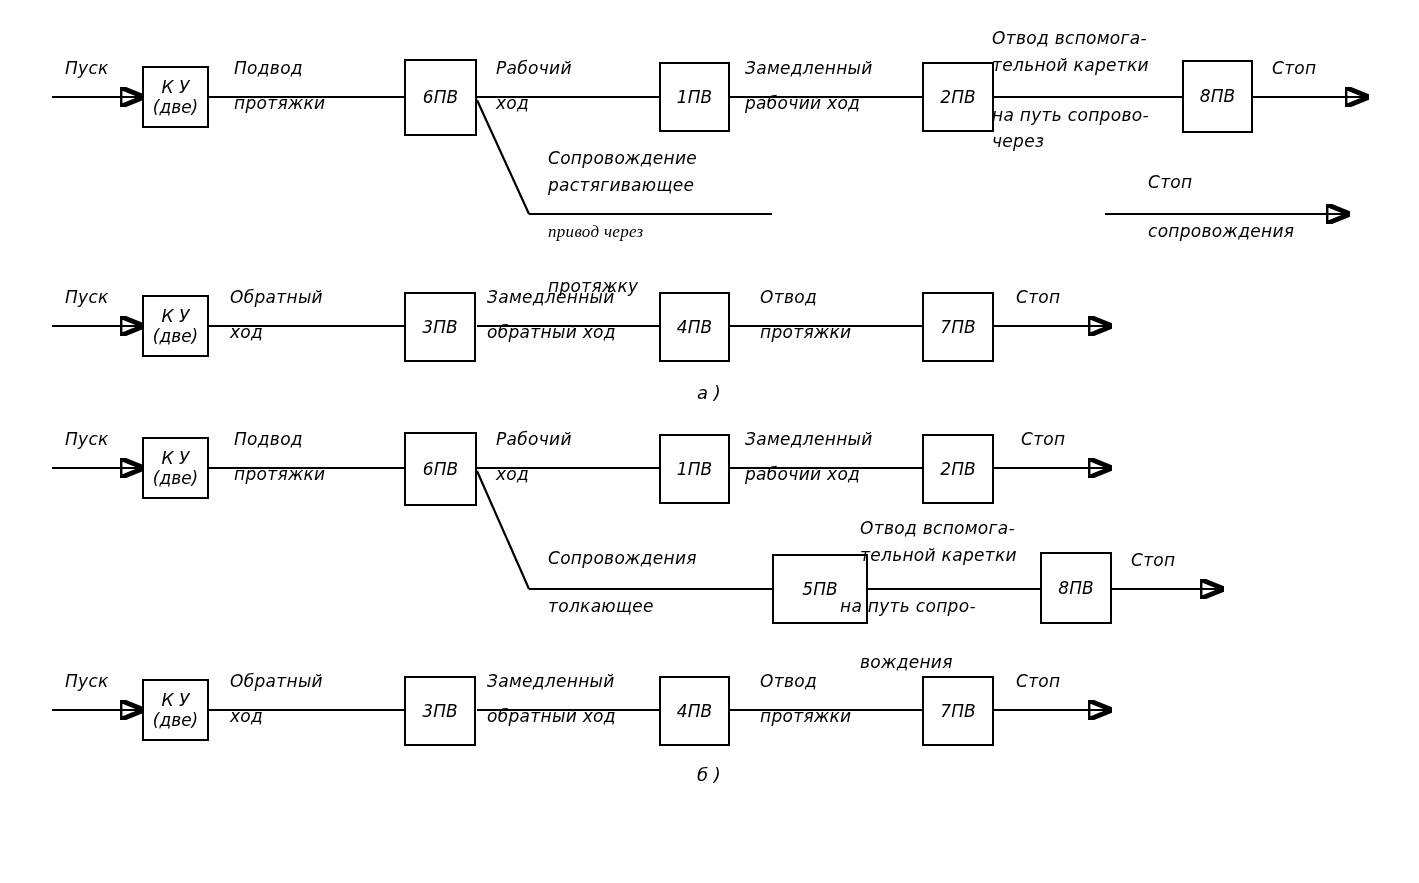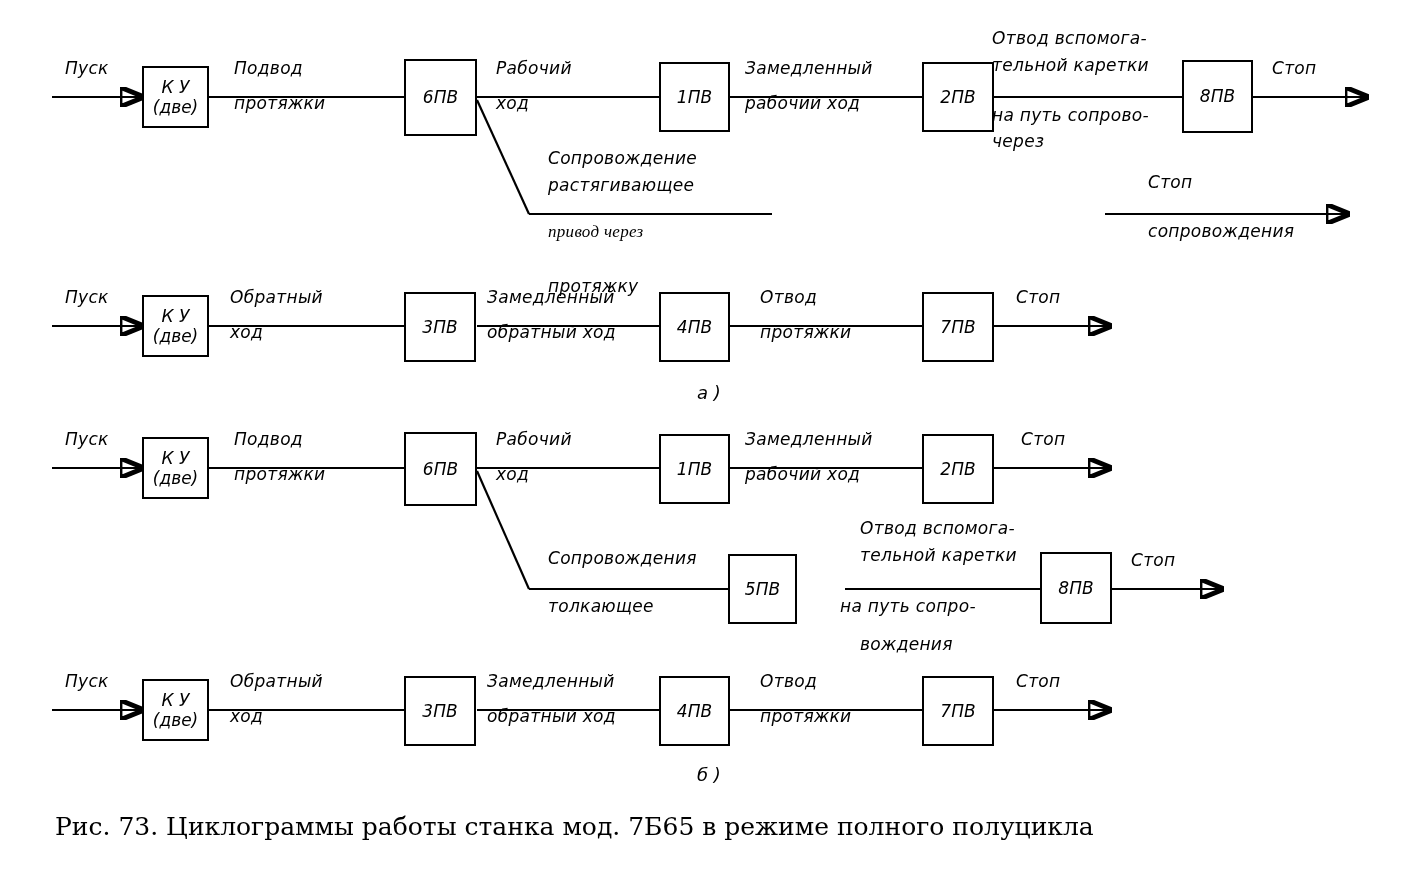--- a/index.html
+++ b/index.html
@@ -224,28 +224,28 @@
 
   <div class="box" style="left:922px; top:434px; width:72px; height:70px;">
     <span>2ПВ</span>
   </div>
 
   <div class="lbl" style="left:1021px; top:429px;">Стоп</div>
 
   <div class="lbl c" style="left:548px; top:548px; width:215px;">Сопровождения</div>
   <div class="lbl c" style="left:548px; top:596px; width:215px;">толкающее</div>
 
-  <div class="box" style="left:728px; top:554px; width:69px; height:70px;">
+  <div class="box" style="left:772px; top:554px; width:96px; height:70px;">
     <span>5ПВ</span>
   </div>
 
   <div class="lbl c" style="left:860px; top:518px; width:190px;">Отвод вспомога-</div>
   <div class="lbl c" style="left:860px; top:545px; width:190px;">тельной каретки</div>
   <div class="lbl c" style="left:840px; top:596px; width:190px;">на путь сопро-</div>
-  <div class="lbl c" style="left:860px; top:634px; width:190px;font-style:italic;">вождения</div>
+  <div class="lbl c" style="left:860px; top:652px; width:190px;font-style:italic;">вождения</div>
 
   <div class="box" style="left:1040px; top:552px; width:72px; height:72px;">
     <span>8ПВ</span>
   </div>
 
   <div class="lbl" style="left:1131px; top:550px;">Стоп</div>
 
   <div class="lbl" style="left:65px; top:671px;">Пуск</div>
 
   <div class="box" style="left:142px; top:679px; width:67px; height:62px;">
@@ -271,15 +271,14 @@
   <div class="lbl c" style="left:760px; top:706px; width:155px;">протяжки</div>
 
   <div class="box" style="left:922px; top:676px; width:72px; height:70px;">
     <span>7ПВ</span>
   </div>
 
   <div class="lbl" style="left:1016px; top:671px;">Стоп</div>
 
   <div class="sub" style="left:697px; top:764px;">б )</div>
 
-  <div class="cap" style="left:55px; top:812px;">Рис. 73. Циклограммы работы станка мод. 7Б65 в режиме полного полуцикла</div>
 
 </div>
 
 </body></html>

